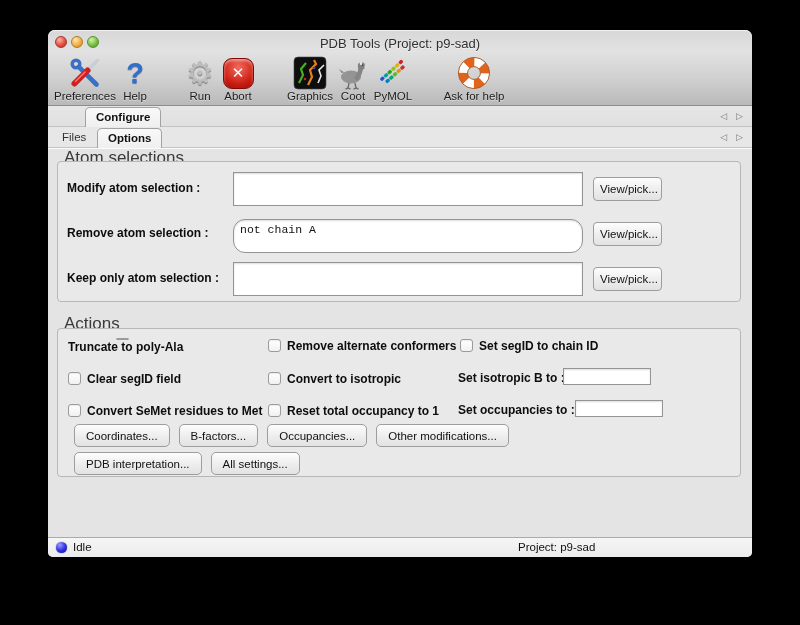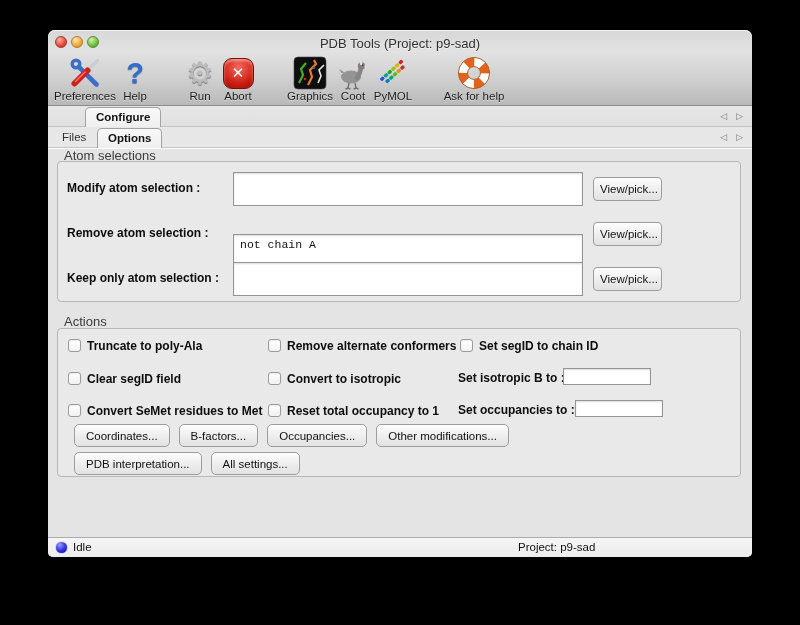--- a/index.html
+++ b/index.html
@@ -43,21 +43,21 @@
   .tabrow1{top:76px;height:21px;background:linear-gradient(#e6e6e6,#e0e0e0);}
   .tabrow2{top:97px;height:21px;background:#e7e7e7;}
   .tab{position:absolute;bottom:-1px;height:19px;line-height:19px;padding:0 10px;
        background:linear-gradient(#f9f9f9,#efefef);border:1px solid #a2a2a2;border-bottom:none;
        border-radius:5px 5px 0 0;font-size:11.5px;font-weight:700;color:#111;}
   .tab-plain{position:absolute;top:0;height:21px;line-height:21px;font-size:11.5px;color:#333;}
   .tab-arrows{position:absolute;right:9px;top:0;height:100%;display:flex;align-items:center;gap:9px;}
   .tab-arrows span{font-family:"DejaVu Sans",sans-serif;font-size:9px;color:#787878;line-height:9px;}
 
   
-  .group-label{position:absolute;font-size:13px;color:#3a3a3a;}
+  .group-label{position:absolute;font-size:17px;color:#3a3a3a;}
   .groupbox{position:absolute;left:9px;width:684px;border:1px solid #b7b7b7;border-radius:4px;
             background:#e9e9e9;box-sizing:border-box;}
 
   .field-label{position:absolute;font-size:12px;font-weight:700;color:#0d0d0d;white-space:nowrap;}
   .bigfield{position:absolute;left:185px;width:350px;height:34px;box-sizing:border-box;
             background:#fff;border:1px solid #949494;box-shadow:inset 0 1px 2px rgba(0,0,0,.14);
             font-family:"Liberation Mono",monospace;font-size:11.5px;color:#111;
             padding:3px 6px;resize:none;overflow:hidden;border-radius:0;outline:none;}
   .pickbtn{position:absolute;left:545px;width:69px;height:24px;box-sizing:border-box;
            background:linear-gradient(#fdfdfd,#ededed 55%,#e2e2e2);border:1px solid #9d9d9d;border-radius:4px;
@@ -219,31 +219,31 @@
   </div>
 
   <div class="group-label" style="left:16px;top:118px;">Atom selections</div>
   <div class="groupbox" style="top:131px;height:141px;"></div>
 
   <div class="field-label" style="left:19px;top:151px;">Modify atom selection :</div>
   <textarea class="bigfield" style="top: 142px;" spellcheck="false"></textarea>
   <button class="pickbtn" style="top:147px;">View/pick...</button>
 
   <div class="field-label" style="left:19px;top:196px;">Remove atom selection :</div>
-  <textarea class="bigfield" style="top: 204px;" spellcheck="false">not chain A</textarea>
+  <textarea class="bigfield" style="top: 189px; border-radius: 12px;" spellcheck="false">not chain A</textarea>
   <button class="pickbtn" style="top:192px;">View/pick...</button>
 
   <div class="field-label" style="left:19px;top:241px;">Keep only atom selection :</div>
   <textarea class="bigfield" style="top: 232px;" spellcheck="false"></textarea>
   <button class="pickbtn" style="top:237px;">View/pick...</button>
 
   <div class="group-label" style="left:16px;top:284px;">Actions</div>
   <div class="groupbox" style="top:298px;height:149px;"></div>
 
-  <div class="cbitem" style="left:20px;top:308px;">
+  <div class="cbitem" style="left:20px;top:308px;flex-direction:column;">
     <span class="cbbox"></span>
     <span class="cblabel">Truncate to poly-Ala</span>
   </div>
   <div class="cbitem" style="left:220px;top:308px;">
     <span class="cbbox"></span>
     <span class="cblabel">Remove alternate conformers</span>
   </div>
   <div class="cbitem" style="left:412px;top:308px;">
     <span class="cbbox"></span>
     <span class="cblabel">Set segID to chain ID</span>

